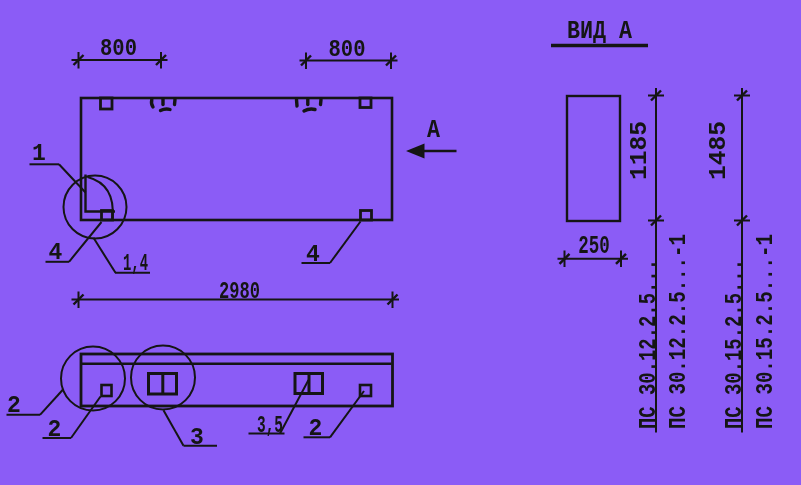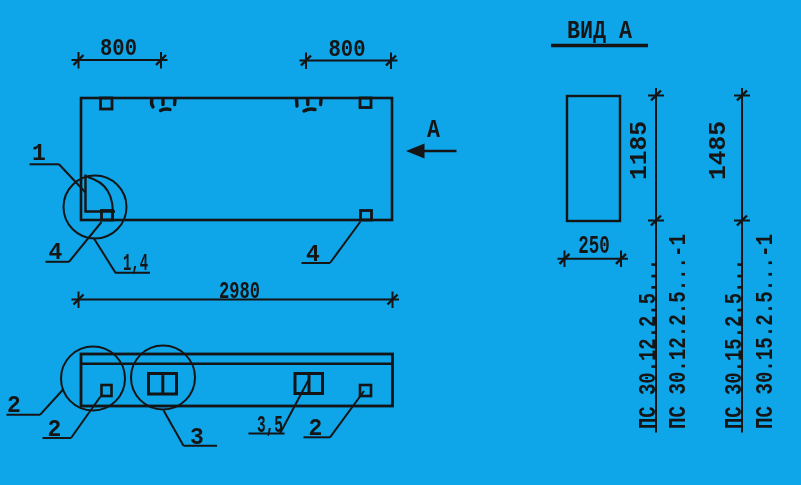--- a/index.html
+++ b/index.html
@@ -1,16 +1,16 @@
 <!DOCTYPE html>
 <html><head>
 <meta charset="utf-8">
 <style>
   html,body{margin:0;padding:0;background:#ffffff;}
-  #page{width:801px;height:485px;position:relative;background:#0ea5e9;}
+  #page{width:801px;height:485px;position:relative;background:#8b5cf6;}
   text{font-family:"Liberation Mono", monospace;font-weight:bold;fill:#151515;}
 </style>
 </head>
 <body>
 <div id="page">
 <svg width="801" height="485" viewBox="0 0 801 485">
 <g stroke="#151515" fill="none" stroke-linecap="butt">
 
 <rect x="81" y="98" width="311" height="122" stroke-width="2.6"></rect>
 

